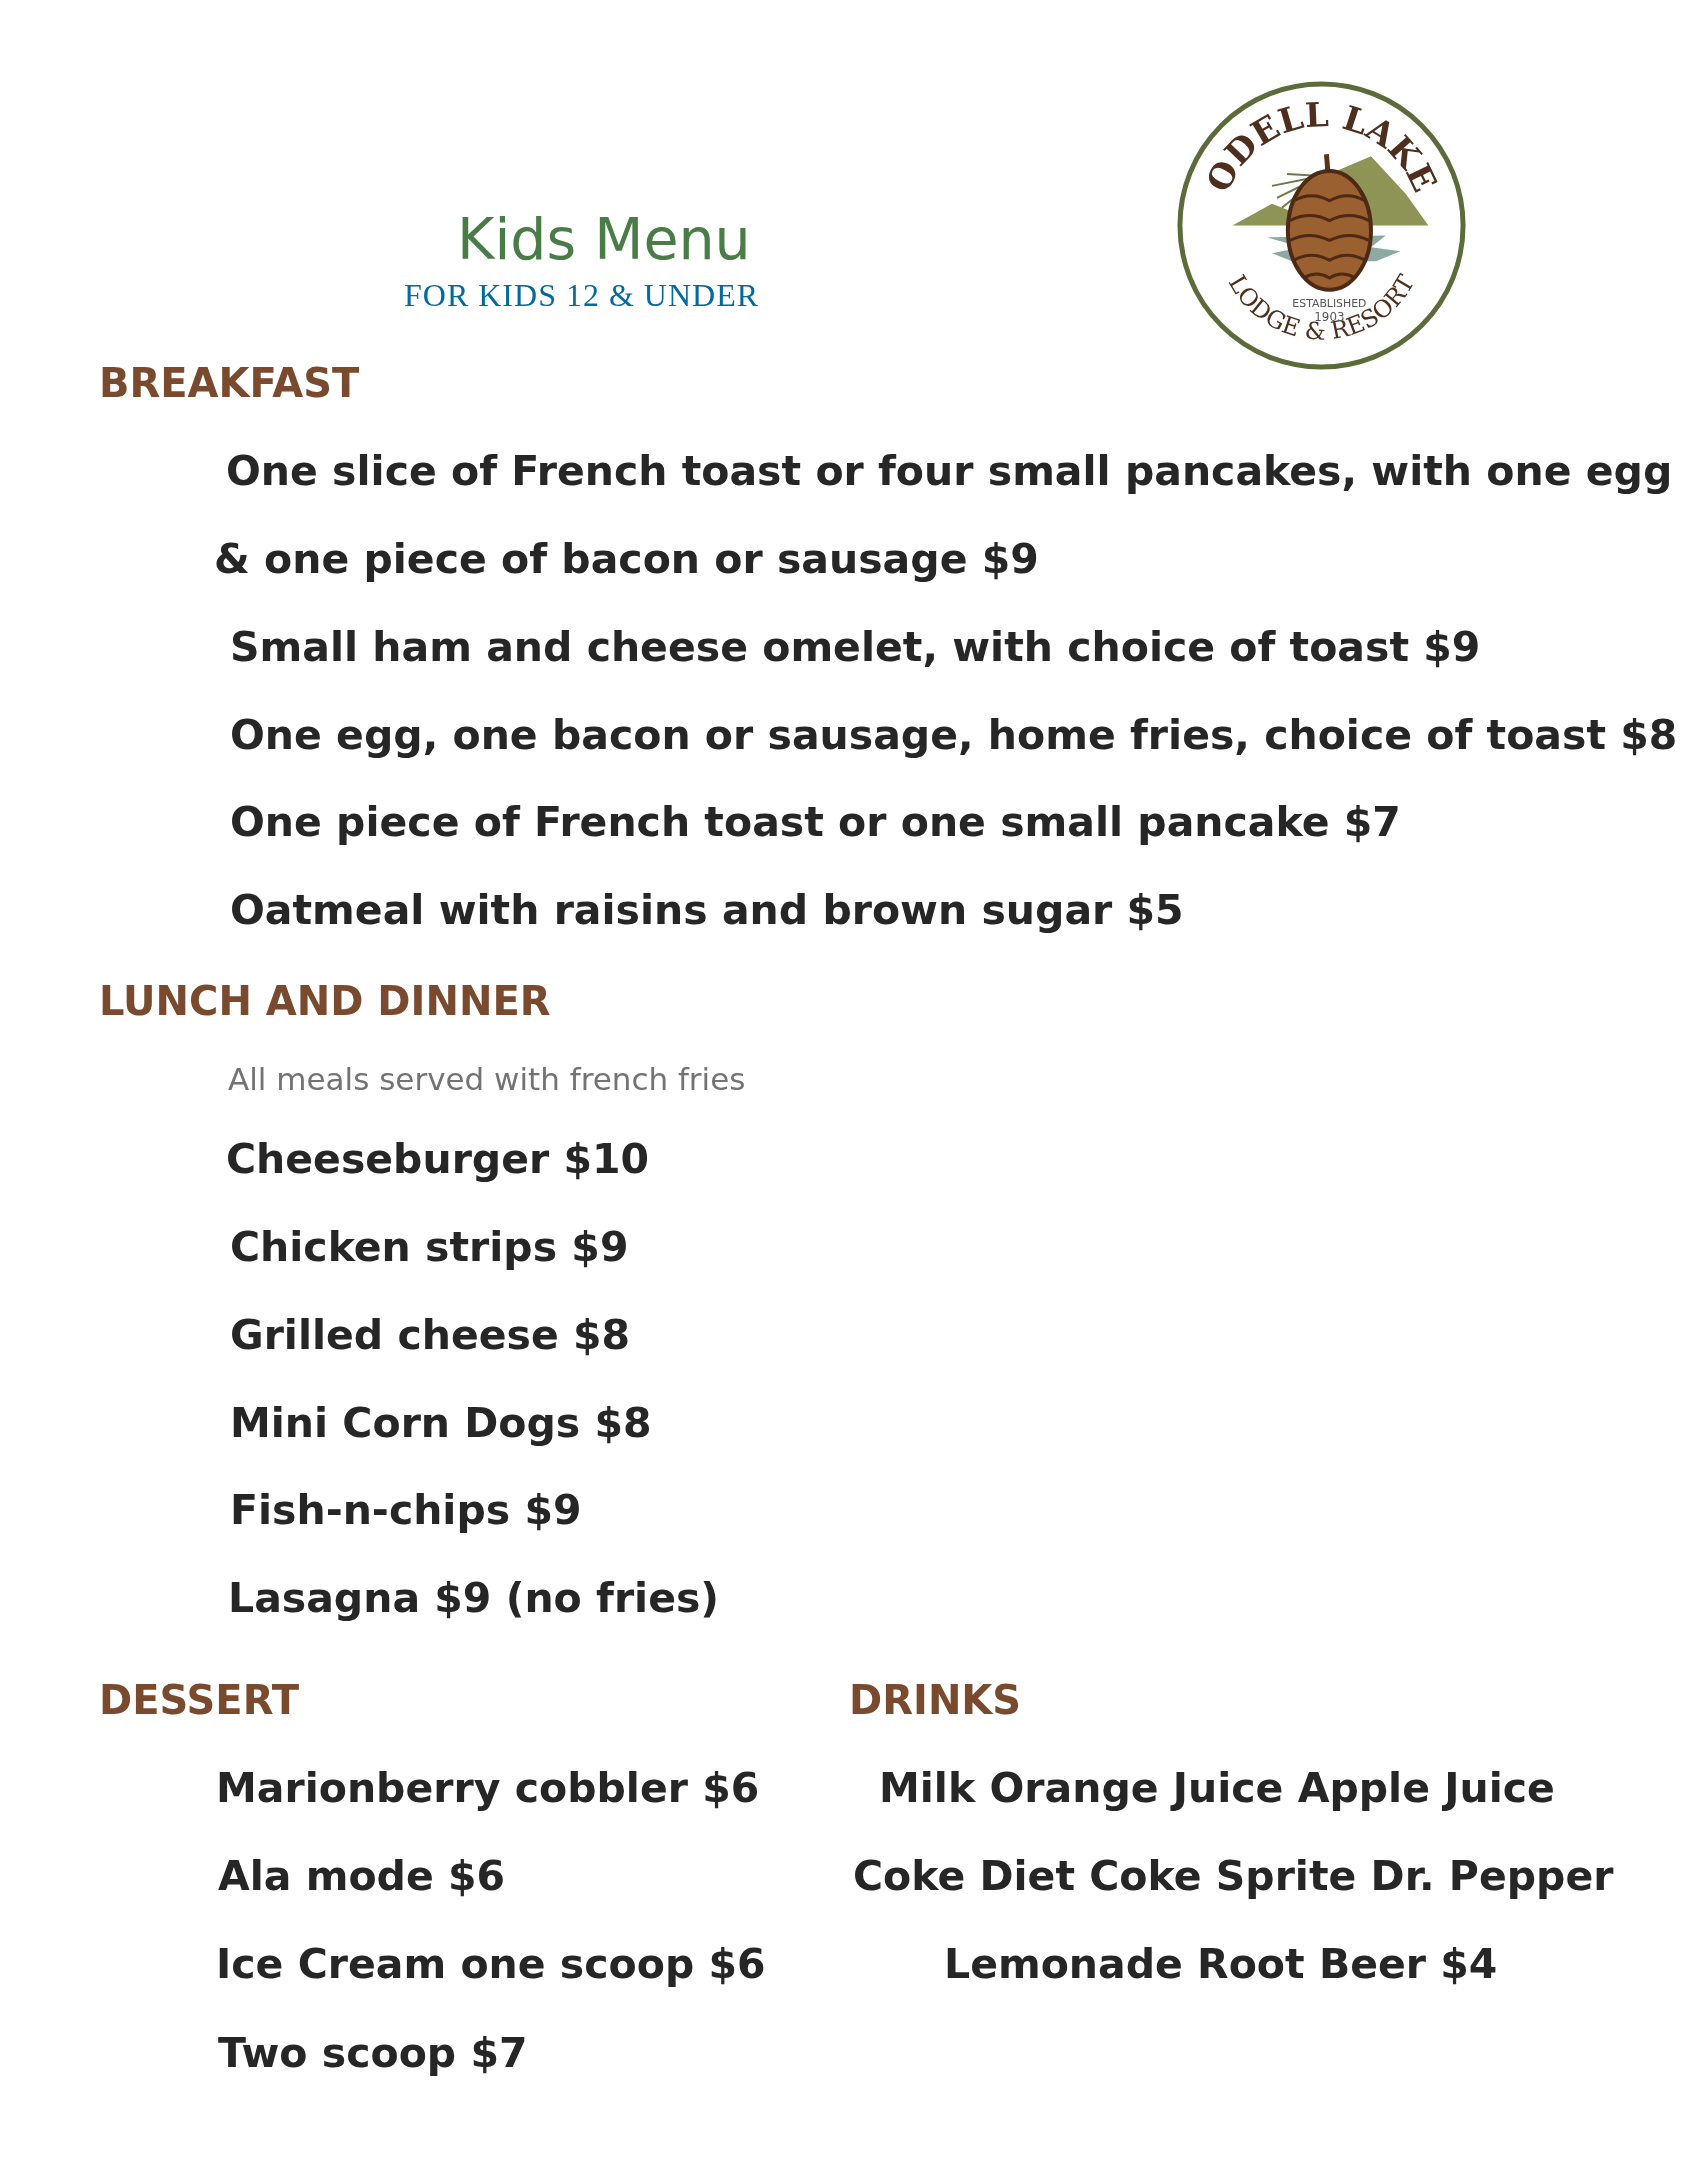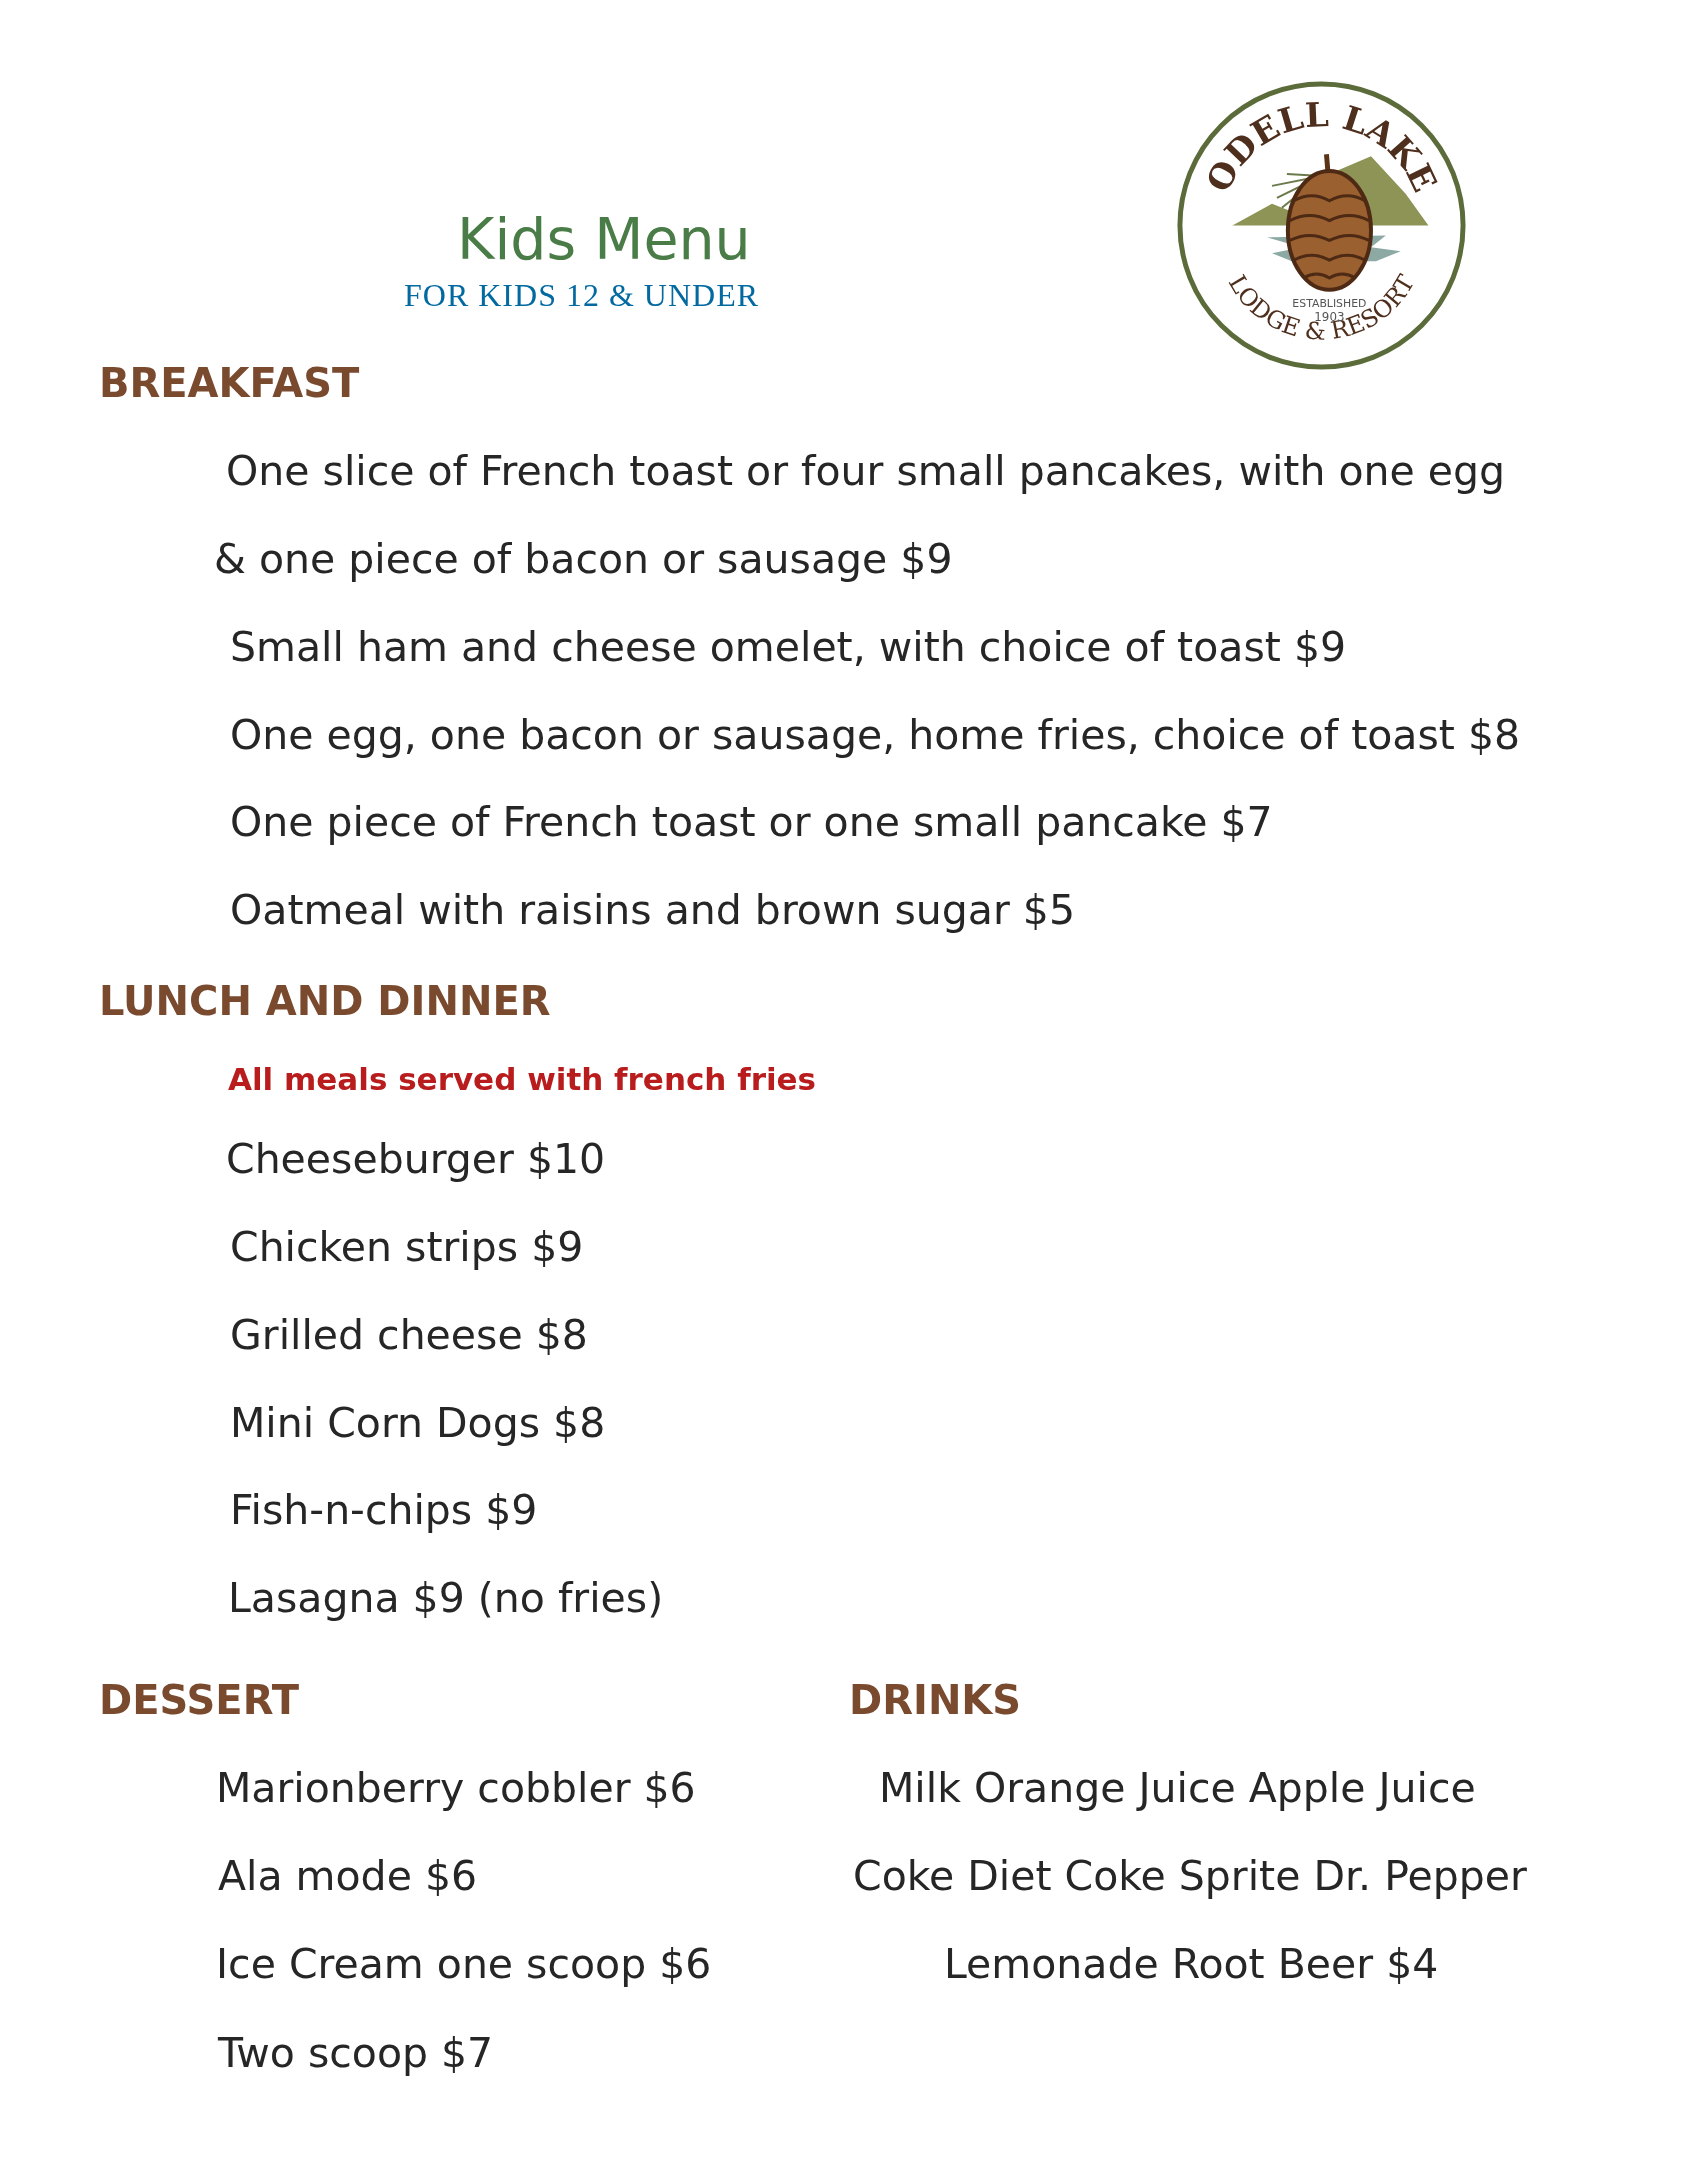--- a/index.html
+++ b/index.html
@@ -2,22 +2,22 @@
 <html><head>
 <meta charset="utf-8">
 <style>
   html, body { margin:0; padding:0; background:#ffffff; }
   body { width:1683px; height:2178px; position:relative; overflow:hidden;
          font-family:"DejaVu Sans", sans-serif; color:#262626; }
   .abs { position:absolute; white-space:nowrap; }
   .title { left:457px; top:170px; font-size:57px; color:#4a7c47;margin-top:36px; }
   .subtitle { left:404px; top:277px; font-size:32px; color:#0369a1; letter-spacing:1px; font-weight:300;font-family:Liberation Serif, serif; }
   .heading { font-size:40px; font-weight:bold; color:#7a4a2e; }
-  .item { font-size:41px; color:#262626; }
-  .note { font-size:31px; color:#b91c1c;font-weight:bold; }
+  .item { font-size:41px; color:#262626;font-weight:bold; }
+  .note { font-size:31px; color:#737373; }
   .logo { left:1173px; top:77px; width:297px; height:297px; }
 </style>
 </head>
 <body>
 
 <div class="abs title">Kids Menu</div>
 <div class="abs subtitle">FOR KIDS 12 &amp; UNDER</div>
 
 <div class="abs logo">
   <svg width="297" height="297" viewBox="0 0 300 300">

